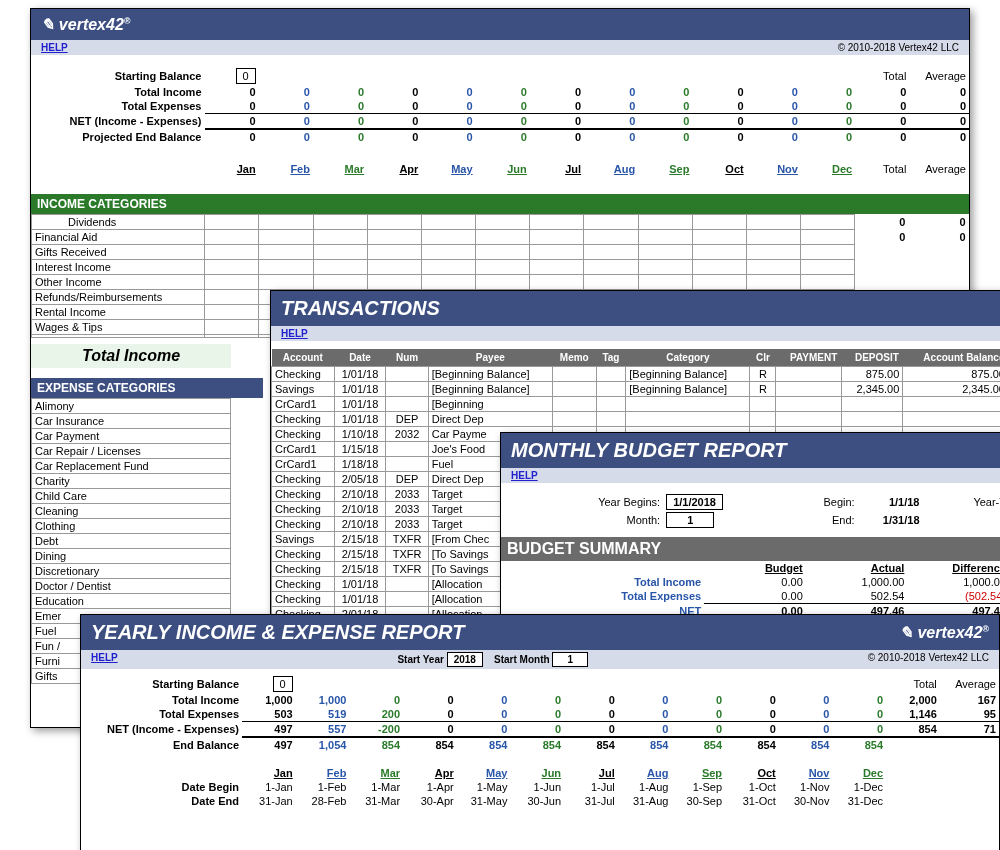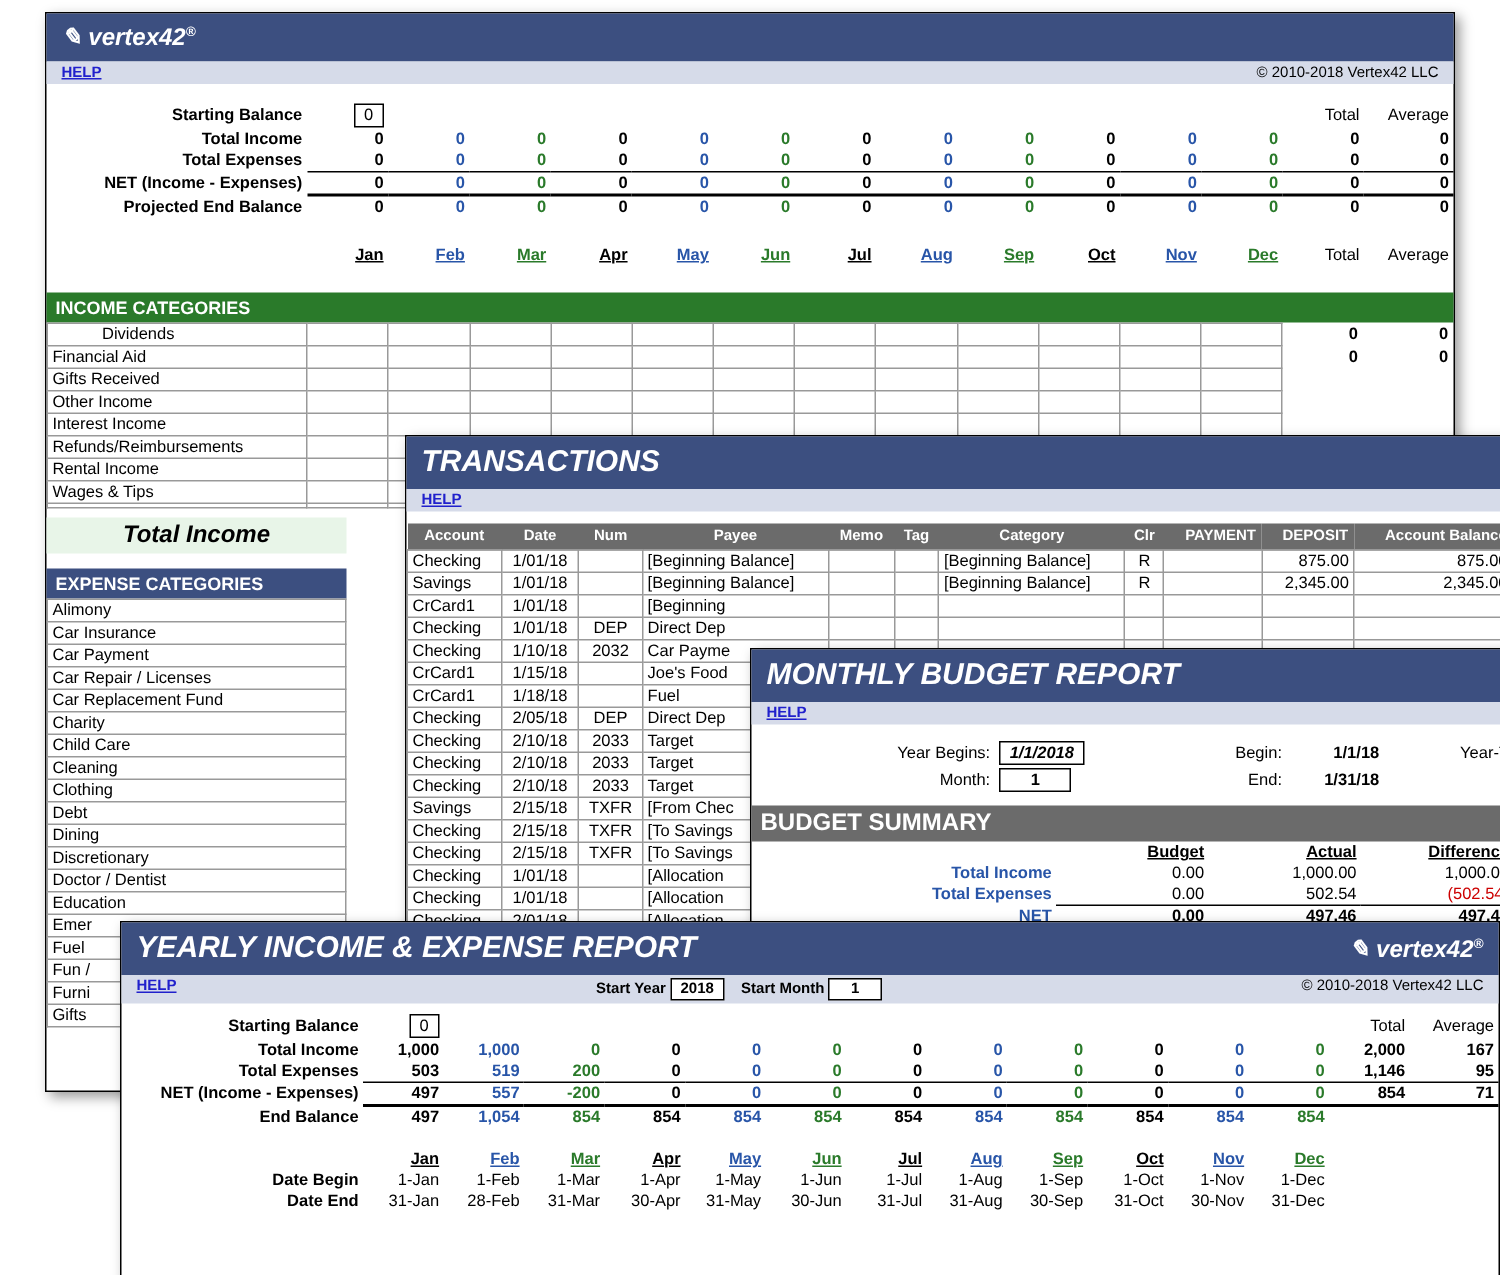--- a/index.html
+++ b/index.html
@@ -198,38 +198,38 @@
           <td class="cell" style="width:50px;"></td>
           <td class="cell" style="width:50px;"></td>
           <td class="cell" style="width:50px;"></td>
           <td class="cell" style="width:50px;"></td>
           <td class="cell" style="width:50px;"></td>
           <td class="cell" style="width:50px;"></td>
           <td></td>
           <td></td>
         </tr>
         <tr>
+          <td class="cell" style="width:160px;">Interest Income</td>
+          <td class="cell" style="width:50px;"></td>
+          <td class="cell" style="width:50px;"></td>
+          <td class="cell" style="width:50px;"></td>
+          <td class="cell" style="width:50px;"></td>
+          <td class="cell" style="width:50px;"></td>
+          <td class="cell" style="width:50px;"></td>
+          <td class="cell" style="width:50px;"></td>
+          <td class="cell" style="width:50px;"></td>
+          <td class="cell" style="width:50px;"></td>
+          <td class="cell" style="width:50px;"></td>
+          <td class="cell" style="width:50px;"></td>
+          <td class="cell" style="width:50px;"></td>
+          <td></td>
+          <td></td>
+        </tr>
+        <tr>
           <td class="cell" style="width:160px;">Other Income</td>
-          <td class="cell" style="width:50px;"></td>
-          <td class="cell" style="width:50px;"></td>
-          <td class="cell" style="width:50px;"></td>
-          <td class="cell" style="width:50px;"></td>
-          <td class="cell" style="width:50px;"></td>
-          <td class="cell" style="width:50px;"></td>
-          <td class="cell" style="width:50px;"></td>
-          <td class="cell" style="width:50px;"></td>
-          <td class="cell" style="width:50px;"></td>
-          <td class="cell" style="width:50px;"></td>
-          <td class="cell" style="width:50px;"></td>
-          <td class="cell" style="width:50px;"></td>
-          <td></td>
-          <td></td>
-        </tr>
-        <tr>
-          <td class="cell" style="width:160px;">Interest Income</td>
           <td class="cell" style="width:50px;"></td>
           <td class="cell" style="width:50px;"></td>
           <td class="cell" style="width:50px;"></td>
           <td class="cell" style="width:50px;"></td>
           <td class="cell" style="width:50px;"></td>
           <td class="cell" style="width:50px;"></td>
           <td class="cell" style="width:50px;"></td>
           <td class="cell" style="width:50px;"></td>
           <td class="cell" style="width:50px;"></td>
           <td class="cell" style="width:50px;"></td>
@@ -304,21 +304,21 @@
           <td class="cell" style="width:50px;"></td>
           <td class="cell" style="width:50px;"></td>
           <td></td>
           <td></td>
         </tr>
       </tbody>
     </table>
   <div style="height:6px;"></div>
   <div class="totinc" style="width:200px;">Total Income</div>
   <div style="height:10px;"></div>
-  <div class="bluebar" style="width:200px;">EXPENSE CATEGORIES</div>
+  <div class="bluebar" style="width:232px;">EXPENSE CATEGORIES</div>
   <table id="expense-cats" style="width:200px;">
       <tbody>
         <tr>
           <td class="cell">Alimony</td>
         </tr>
         <tr>
           <td class="cell">Car Insurance</td>
         </tr>
         <tr>
           <td class="cell">Car Payment</td>
@@ -627,21 +627,21 @@
   <div class="titlebar">
     <span>MONTHLY BUDGET REPORT</span>
   </div>
   <div class="subbar">
     <a href="#">HELP</a>
   </div>
   <table style="margin:10px 0 8px 0; font-size:11px;">
     <tbody>
         <tr>
       <td class="r" style="width:150px;">Year Begins:</td>
-      <td style="width:80px;font-style:italic;"><span class="inbox bold">1/1/2018</span></td>
+      <td style="width:80px;"><span class="inbox bold">1/1/2018</span></td>
       <td class="r" style="width:100px;">Begin:</td>
       <td class="r bold" style="width:60px;">1/1/18</td>
       <td class="r" style="width:80px;">Year-T</td>
     </tr>
     <tr>
       <td class="r">Month:</td>
       <td><span class="inbox bold" style="padding:1px 20px;">1</span></td>
       <td class="r">End:</td>
       <td class="r bold">1/31/18</td>
       <td></td>

